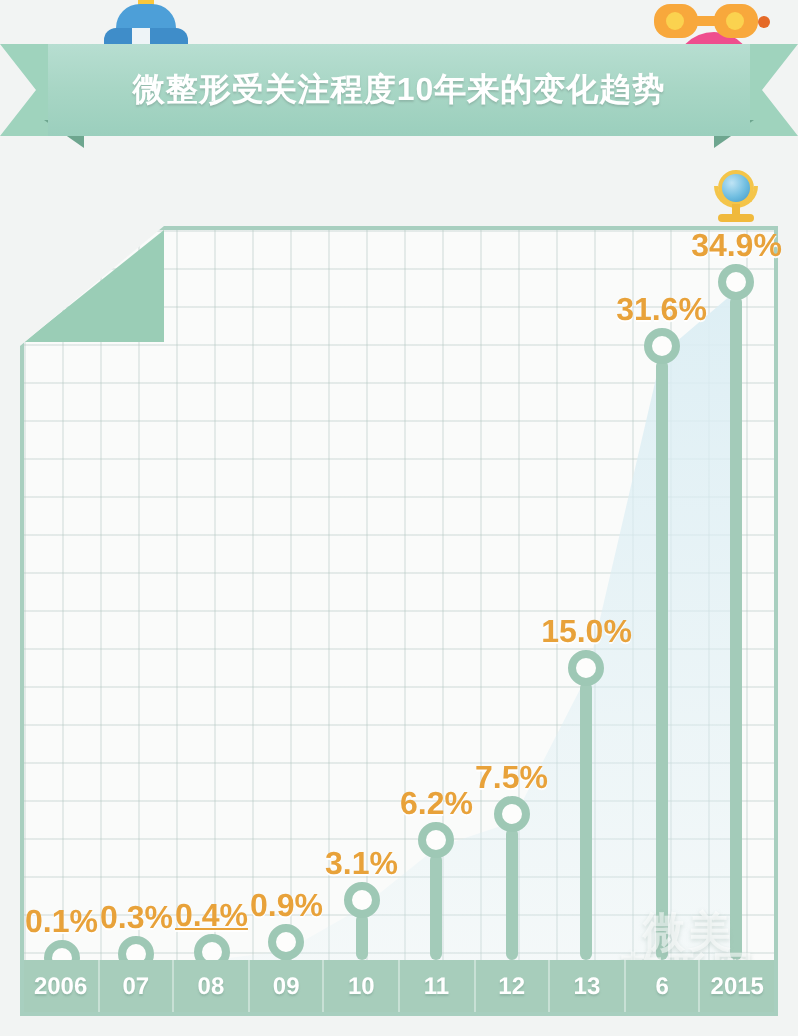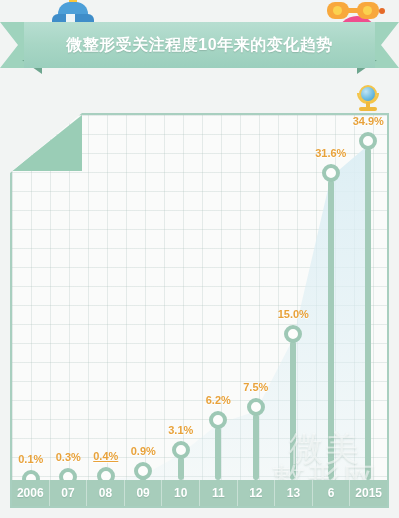--- a/index.html
+++ b/index.html
@@ -87,21 +87,21 @@
   .area-fill{position:absolute;left:0;top:0;right:0;bottom:0;pointer-events:none;}
 
   
   .pt{position:absolute;bottom:0;width:0;}
   .stem{position:absolute;left:-3px;bottom:0;width:6px;
     background:#a3cbb9;border-radius:3px;}
   .marker{position:absolute;left:-9px;width:18px;height:18px;
     border:4px solid #9ec8b5;border-radius:50%;
     background:#fdfdfc;box-sizing:border-box;}
   .vlabel{position:absolute;left:50%;transform:translateX(-50%);
-    font-size:11px;font-weight:bold;color:#e8a23a;white-space:nowrap;
+    font-size:16px;font-weight:bold;color:#e8a23a;white-space:nowrap;
     text-shadow:0 1px 0 rgba(255,255,255,.9);}
 
   
   .trophy{position:absolute;width:26px;height:28px;}
   .trophy .globe{position:absolute;left:4px;top:0;width:18px;height:18px;
     border-radius:50%;background:radial-gradient(circle at 35% 32%,#bfe4f5 0%,#6fbde0 55%,#3f97c7 100%);
     border:2px solid #f4c54a;box-sizing:border-box;}
   .trophy .neck{position:absolute;left:11px;top:17px;width:4px;height:6px;background:#f0b93c;}
   .trophy .foot{position:absolute;left:4px;top:22px;width:18px;height:4px;
     background:#f0b93c;border-radius:2px;}
@@ -113,21 +113,21 @@
   .xaxis{position:absolute;left:0;right:0;bottom:0;height:26px;
     background:#a7cdbb;display:flex;}
   .xtick{flex:1;display:flex;align-items:center;justify-content:center;
     color:#ffffff;font-size:12px;font-weight:bold;
     border-right:1px solid rgba(255,255,255,.38);
     text-shadow:0 1px 1px rgba(110,150,135,.4);}
   .xtick:last-child{border-right:none;}
 
   
   .watermark{position:absolute;right:8px;bottom:10px;
-    font-size:34px;font-weight:normal;line-height:.92;text-align:center;
+    font-size:21px;font-weight:bold;line-height:.92;text-align:center;
     color:rgba(255,255,255,.55);
     text-shadow:0 1px 2px rgba(150,175,165,.35);
     pointer-events:none;letter-spacing:2px;}
 </style>
 </head>
 <body>
 
 <div class="deco-left">
   <div class="cap-knob"></div>
   <div class="cap"></div>

